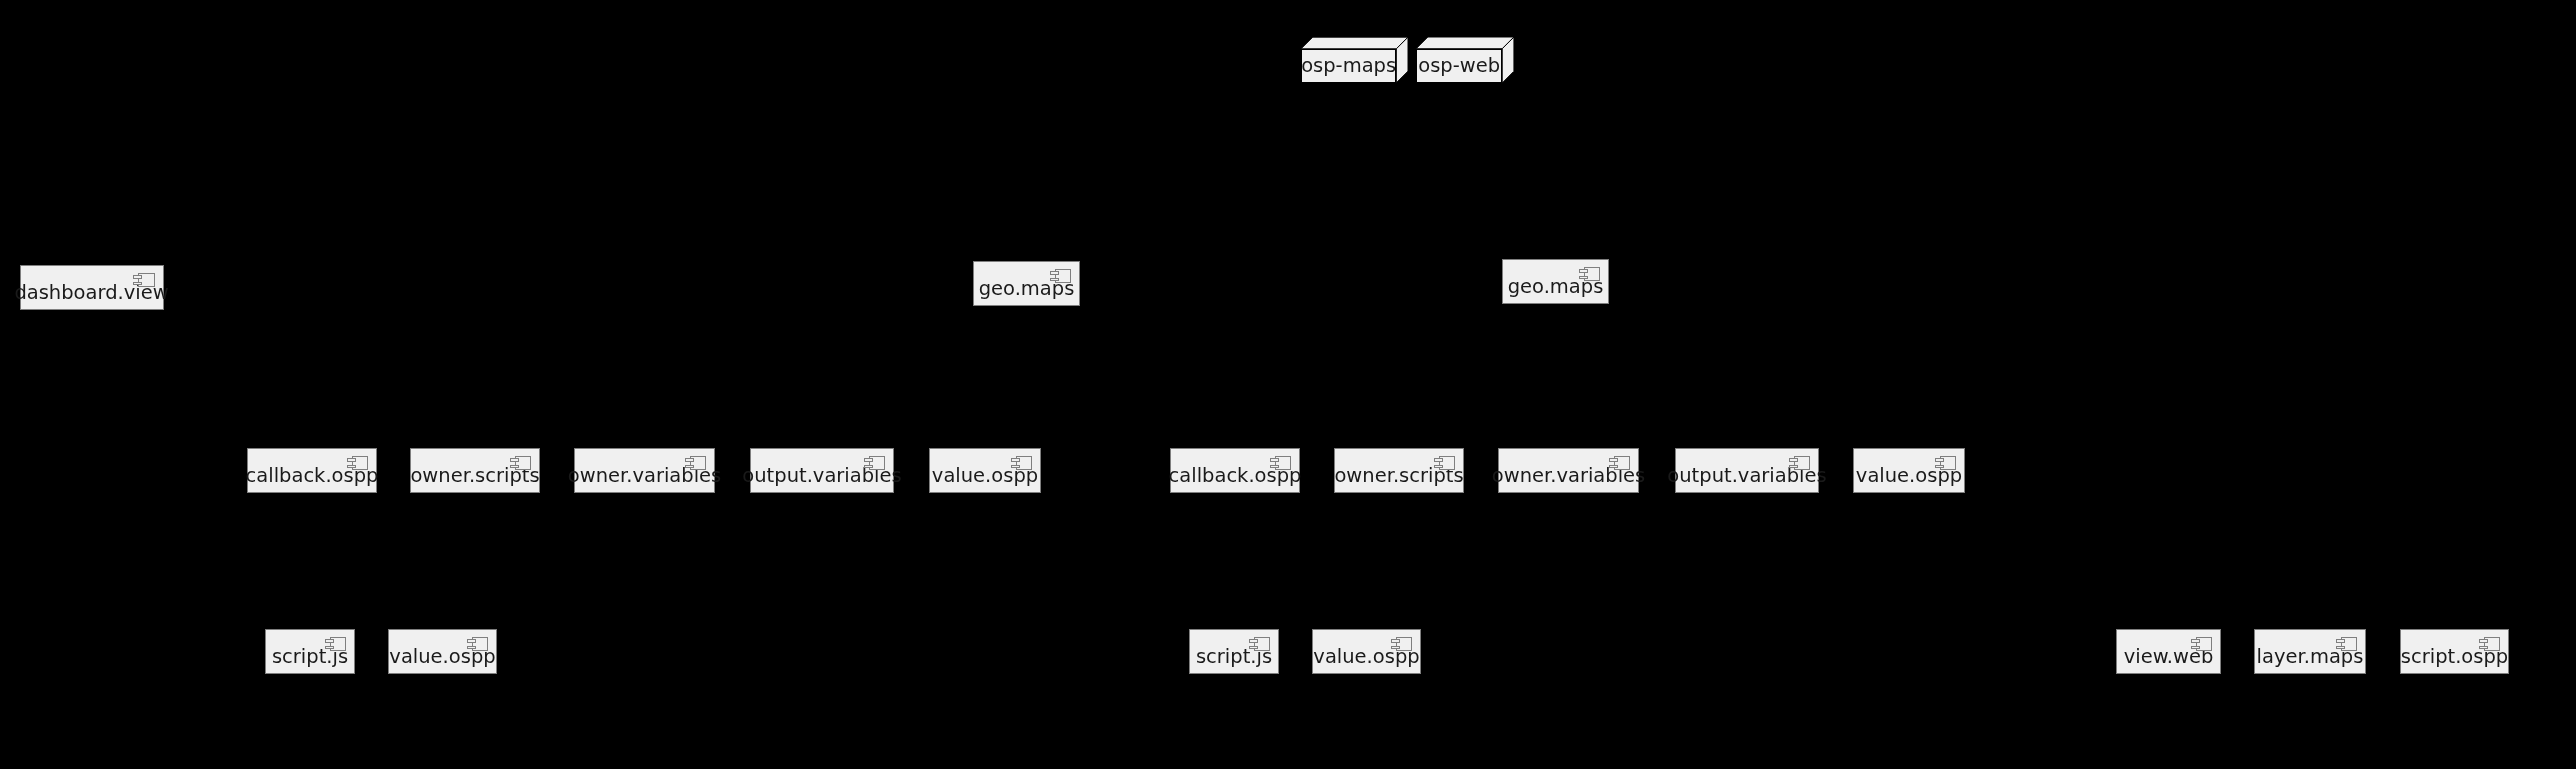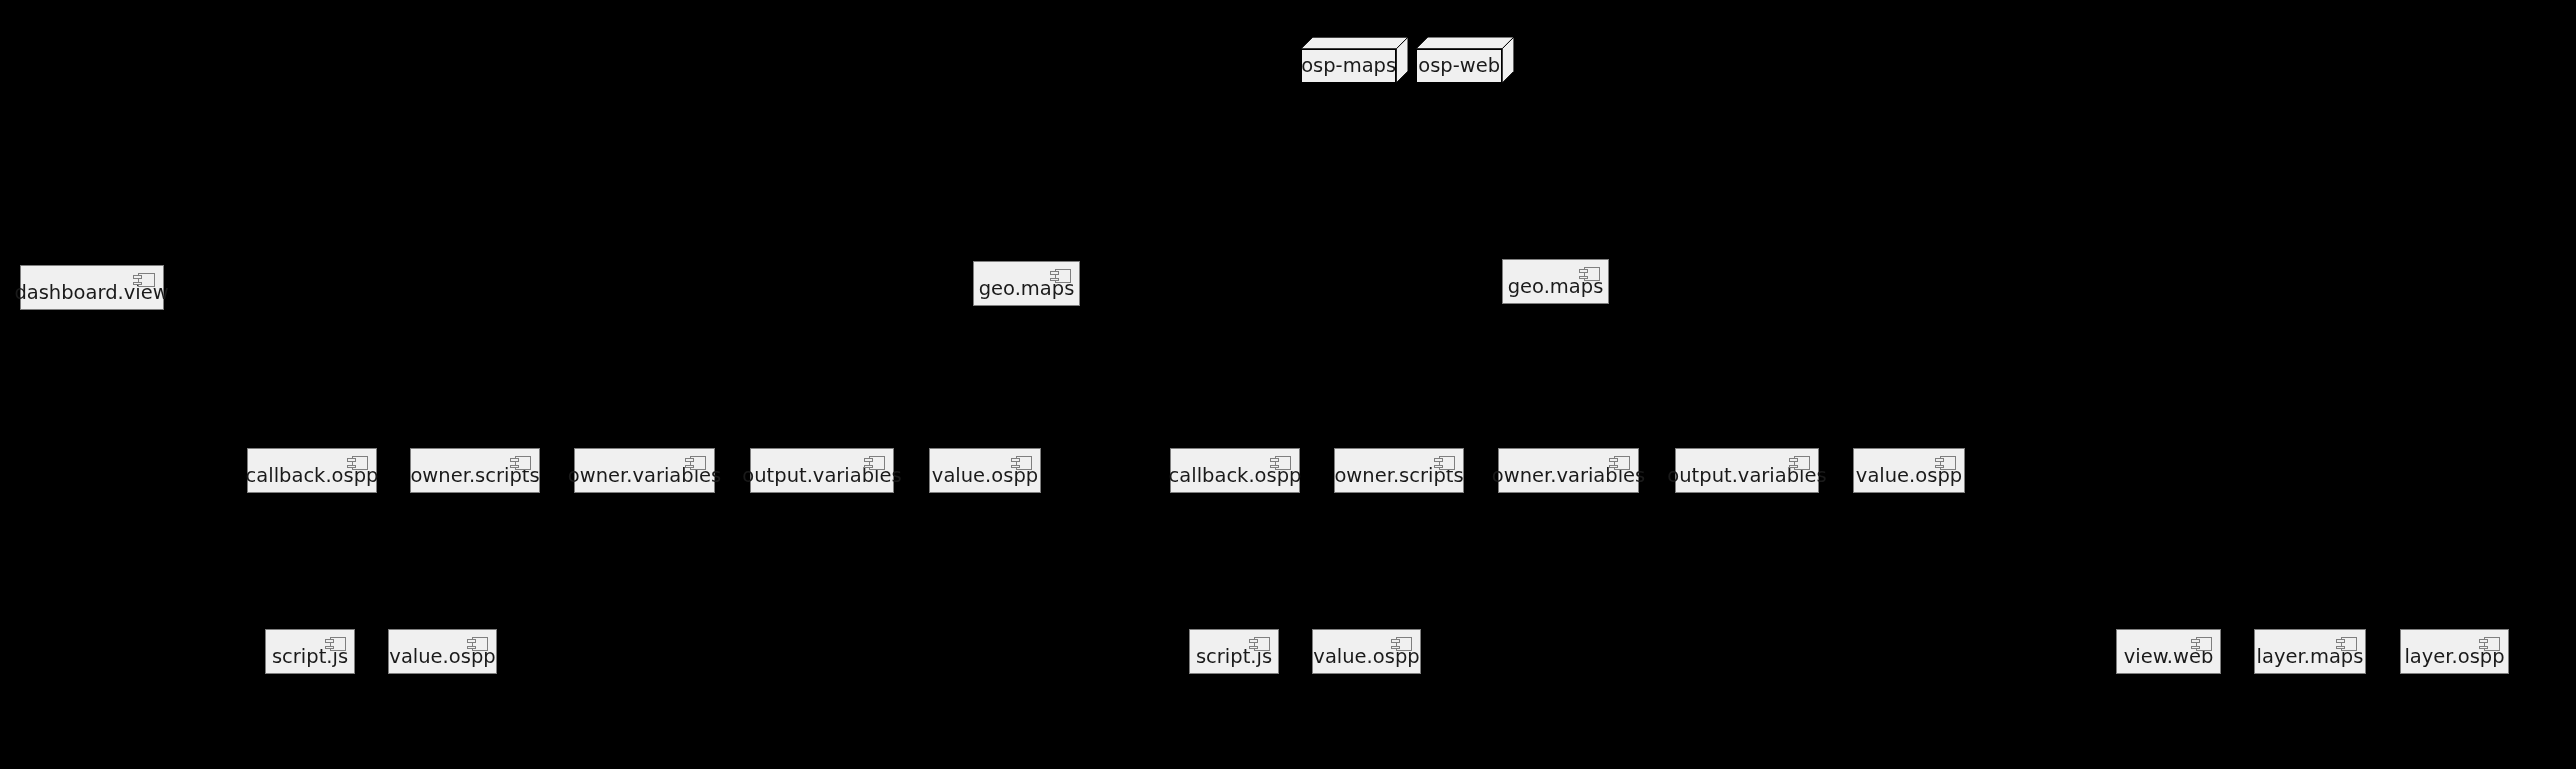--- a/index.html
+++ b/index.html
@@ -274,16 +274,16 @@
         <span class="ci-tab t2"></span>
       </span>
       <span class="label">layer.maps</span>
     </div>
     <div class="component" style="left: 2400px; top: 629px; width: 109px; height: 45px;">
       <span class="comp-icon">
         <span class="ci-body"></span>
         <span class="ci-tab t1"></span>
         <span class="ci-tab t2"></span>
       </span>
-      <span class="label">layer.ospp</span>
+      <span class="label">script.ospp</span>
     </div>
   </div>
 
 
 </body></html>

